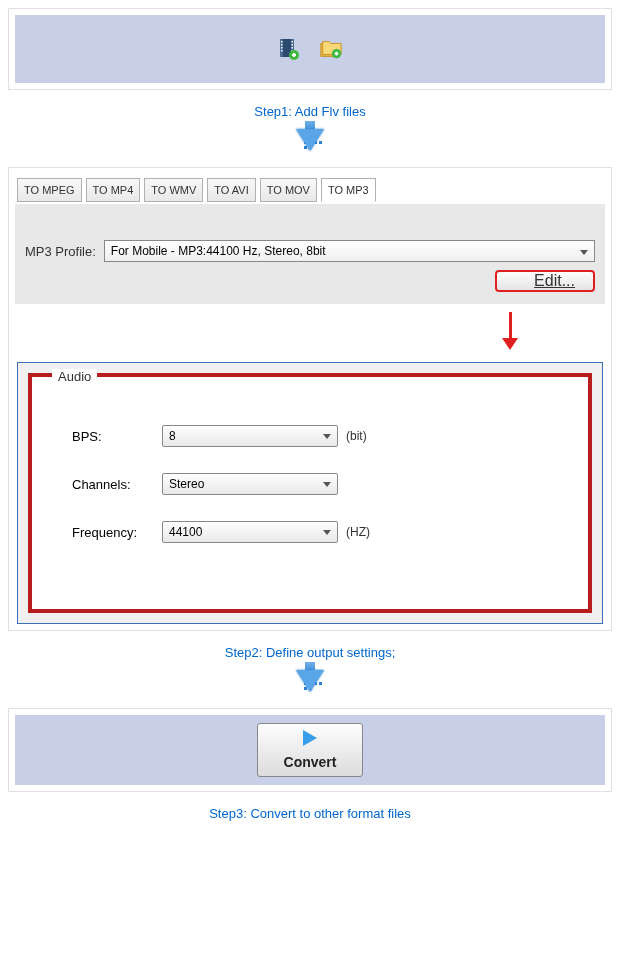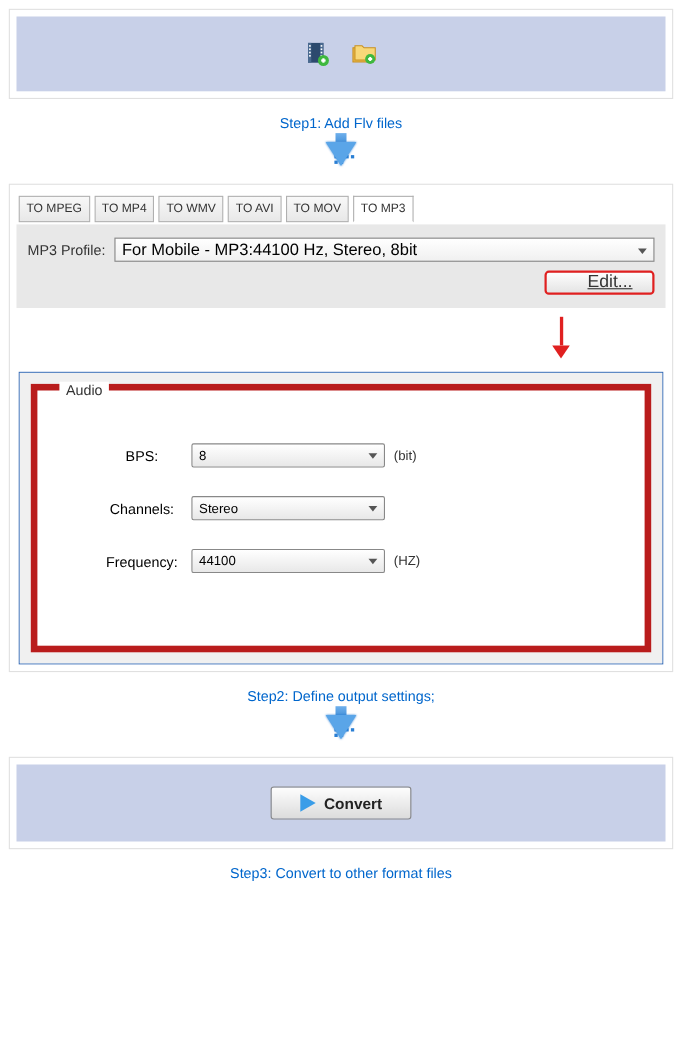--- a/index.html
+++ b/index.html
@@ -13,46 +13,46 @@
 .arrow-down { display: inline-block; }
 .arrow-down-dots { display: flex; flex-wrap: wrap; width: 18px; gap: 2px; margin: 0 auto 2px 8px; }
 .arrow-down-dot { width: 3px; height: 3px; background: #2a7fd4; }
 .arrow-down-body { width: 0; height: 0; border-left: 14px solid transparent; border-right: 14px solid transparent; border-top: 22px solid #5aa5e8; margin: 0 auto; filter: drop-shadow(0 0 1px #2a7fd4); }
 .arrow-down-body-inner { width: 10px; height: 8px; background: linear-gradient(#6fb0ec, #4a95dc); margin: -30px auto 0; }
 .step2-tabs { padding: 4px 2px 2px 2px; background: #fff; }
 .tab-row { display: flex; gap: 4px; }
 .tab { border: 1px solid #b0b0b0; background: linear-gradient(#f8f8f8, #e8e8e8); padding: 5px 6px; font-size: 11px; color: #333; cursor: pointer; }
 .tab.selected { background: #fff; border-bottom-color: #fff; }
 .profile-row { background: #e8e8e8; padding: 12px 10px; }
-.profile-line { display: flex; align-items: center; gap: 8px; }
+.profile-line { display: flex; align-items: center; gap: 8px; margin-top: 24px; }
 .profile-label { color: #333; font-size: 13px; }
-.profile-select { flex: 1; height: 22px; border: 1px solid #888; background: linear-gradient(#fff,#f0f0f0); font-size: 15px; padding: 0 20px 0 6px; position: relative; display: flex; align-items: center; }
+.profile-select { flex: 1; height: 22px; border: 1px solid #888; background: linear-gradient(#fff,#f0f0f0); font-size: 12px; padding: 0 20px 0 6px; position: relative; display: flex; align-items: center; }
 .profile-select::after { content: ''; position: absolute; right: 6px; top: 9px; border-left: 4px solid transparent; border-right: 4px solid transparent; border-top: 5px solid #555; }
 .edit-row { text-align: right; padding-top: 8px; background: #e8e8e8; }
 .edit-btn { display: inline-block; min-width: 100px; padding: 0 18px; background: linear-gradient(#fdfdfd,#e4e4e4); border: 2px solid #e02020; border-radius: 4px; font-size: 16px; color: #333; cursor: pointer; text-decoration: underline; }
 .red-arrow { text-align: center; margin: 8px 0 12px 400px; }
 .red-arrow-stem { width: 3px; height: 26px; background: #e02020; margin: 0 auto; }
 .red-arrow-head { width: 0; height: 0; border-left: 8px solid transparent; border-right: 8px solid transparent; border-top: 12px solid #e02020; margin: 0 auto; }
 .dialog { border: 1px solid #3a6fb8; margin: 0 2px; }
 .dialog-titlebar { background: linear-gradient(#e8f0fb, #c0d4ee); padding: 4px 6px; display: flex; align-items: center; justify-content: space-between; border-bottom: 1px solid #9ab4d8; }
 .dialog-title { font-size: 12px; color: #333; }
 .close-btn { width: 40px; height: 18px; background: linear-gradient(#e67070, #c73838); border: 1px solid #8a2020; border-radius: 2px; color: #fff; display: flex; align-items: center; justify-content: center; font-size: 11px; cursor: pointer; }
 .dialog-body { background: #f0f0f0; padding: 10px; }
-.fieldset { border: 6px solid #b91c1c; background: #fff; padding: 30px 20px 40px 50px; position: relative; text-align: center; }
+.fieldset { border: 4px solid #b91c1c; background: #fff; padding: 30px 20px 40px 40px; position: relative; }
 .legend { position: absolute; top: -8px; left: 20px; background: #fff; padding: 0 6px; font-size: 13px; color: #333; }
 .audio-row { display: flex; align-items: center; margin: 18px 0 26px; }
 .audio-label { width: 90px; font-size: 13px; color: #000000; }
 .audio-select { width: 176px; height: 22px; border: 1px solid #888; background: linear-gradient(#fff,#e8e8e8); padding: 0 20px 0 6px; font-size: 12px; position: relative; display: flex; align-items: center; border-radius: 2px; }
 .audio-select::after { content: ''; position: absolute; right: 6px; top: 8px; border-left: 4px solid transparent; border-right: 4px solid transparent; border-top: 5px solid #555; }
 .audio-unit { margin-left: 8px; font-size: 12px; color: #333; }
 .dialog-footer { text-align: right; padding: 10px 8px 6px; }
 .dlg-btn { min-width: 80px; padding: 5px 14px; background: linear-gradient(#fdfdfd,#e8e8e8); border: 1px solid #a0a0a0; border-radius: 3px; font-size: 12px; margin-left: 10px; cursor: pointer; }
 .dlg-btn.primary { border: 1px solid #4a90d8; box-shadow: 0 0 0 1px #8fc0ec inset; }
 .step3-inner { background: #c8d0e8; height: 70px; display: flex; align-items: center; justify-content: center; }
-.convert-btn { display: flex; align-items: center; gap: 8px; padding: 6px 26px; background: linear-gradient(#fdfdfd,#dcdcdc); border: 1px solid #888; border-radius: 3px; font-size: 14px; font-weight: bold; color: #222; cursor: pointer; }
+.convert-btn { display: flex; align-items: center; gap: 8px; padding: 6px 26px; background: linear-gradient(#fdfdfd,#dcdcdc); border: 1px solid #888; border-radius: 3px; font-size: 14px; font-weight: bold; color: #222; cursor: pointer; flex-direction: column; }
 .play-blue { width: 0; height: 0; border-top: 8px solid transparent; border-bottom: 8px solid transparent; border-left: 14px solid #3a9de8; }
 </style>
 </head>
 <body>
 
 <div class="container">
 
   <div class="panel">
     <div class="step1-inner">
       <div class="icon-box">

